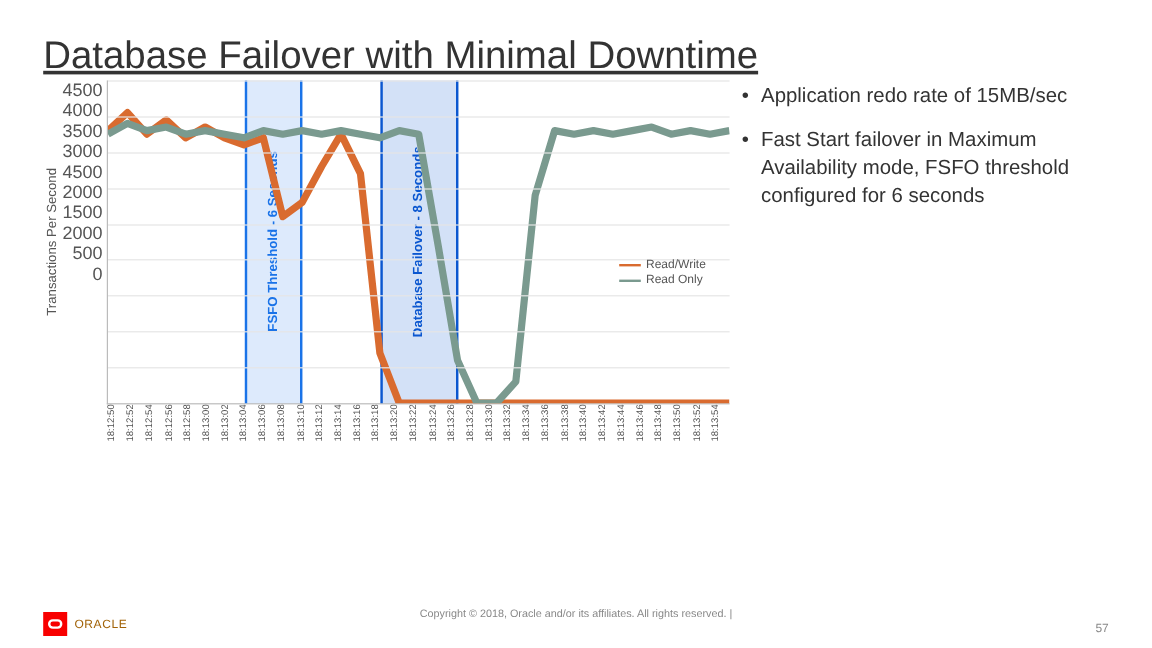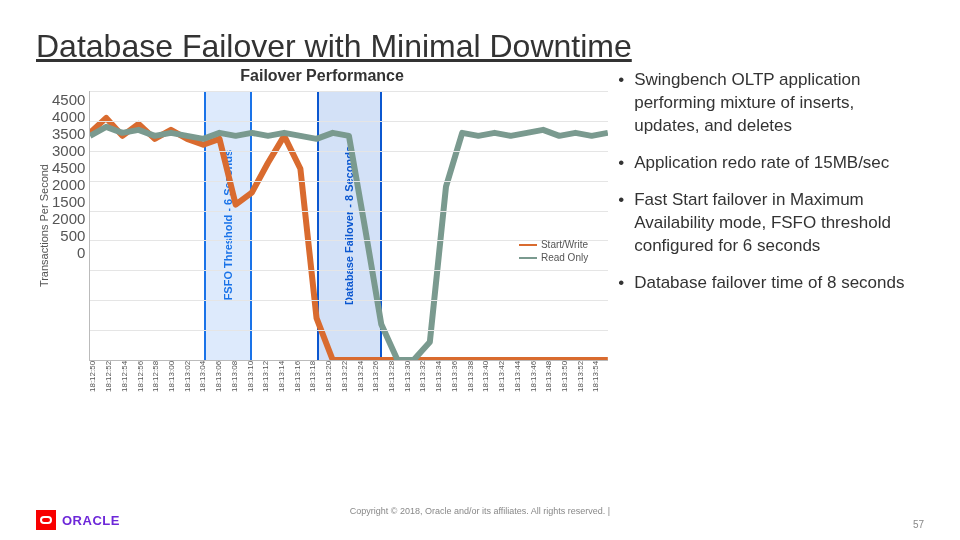--- a/index.html
+++ b/index.html
@@ -27,33 +27,32 @@
   .legend { position: absolute; top: 148px; right: 20px; font-size: 10px; color: #555; }
   .legend-row { display: flex; align-items: center; gap: 4px; margin-bottom: 2px; }
   .legend-swatch { width: 18px; height: 2px; }
   .bullets { list-style: none; }
   .bullets li { font-size: 17px; line-height: 1.35; color: #333; margin-bottom: 14px; padding-left: 16px; position: relative; }
   .bullets li::before { content: "•"; position: absolute; left: 0; top: 0; }
   .footer { position: absolute; bottom: 10px; left: 0; right: 0; display: flex; align-items: flex-end; justify-content: space-between; padding: 0 36px; }
   .logo { display: flex; align-items: center; gap: 6px; }
   .logo-box { width: 20px; height: 20px; background: #f80000; display: flex; align-items: center; justify-content: center; }
   .logo-o { width: 12px; height: 8px; border: 2px solid #fff; border-radius: 4px; }
-  .logo-text { font-size: 13px; font-weight: 700; color: #6d28d9; letter-spacing: 0.5px; }
+  .logo-text { font-size: 10px; font-weight: 400; color: #a16207; letter-spacing: 0.5px; }
   .copyright { font-size: 9px; color: #888; position: absolute; left: 50%; transform: translateX(-50%); bottom: 24px; }
   .pagenum { font-size: 10px; color: #888; }
 </style>
 </head>
 <body>
 
 <div class="slide">
   <div class="title">Database Failover with Minimal Downtime</div>
 
   <div class="content">
     <div class="chart-col">
-      <div class="chart-title">Failover Performance</div>
       <div class="chart-area">
         <div class="y-axis-label">Transactions Per Second</div>
         <div class="y-ticks" id="yticks">
             <div>4500</div>
             <div>4000</div>
             <div>3500</div>
             <div>3000</div>
             <div>4500</div>
             <div>2000</div>
             <div>1500</div>
@@ -115,36 +114,34 @@
               <div class="x-tick">18:13:46</div>
               <div class="x-tick">18:13:48</div>
               <div class="x-tick">18:13:50</div>
               <div class="x-tick">18:13:52</div>
               <div class="x-tick">18:13:54</div>
             </div>
         </div>
         <div class="legend">
           <div class="legend-row">
             <div class="legend-swatch" id="sw-rw" style="background: rgb(217, 107, 47);"></div>
-            <span>Start/Write</span>
+            <span>Read/Write</span>
           </div>
           <div class="legend-row">
             <div class="legend-swatch" id="sw-ro" style="background: rgb(122, 154, 143);"></div>
             <span>Read Only</span>
           </div>
         </div>
       </div>
     </div>
 
     <div class="text-col">
       <ul class="bullets">
-        <li>Swingbench OLTP application performing mixture of inserts, updates, and deletes</li>
         <li>Application redo rate of 15MB/sec</li>
         <li>Fast Start failover in Maximum Availability mode, FSFO threshold configured for 6 seconds</li>
-        <li>Database failover time of 8 seconds</li>
       </ul>
     </div>
   </div>
 
   <div class="footer">
     <div class="logo">
       <div class="logo-box">
           <div class="logo-o"></div>
         </div>
       <span class="logo-text">ORACLE</span>

